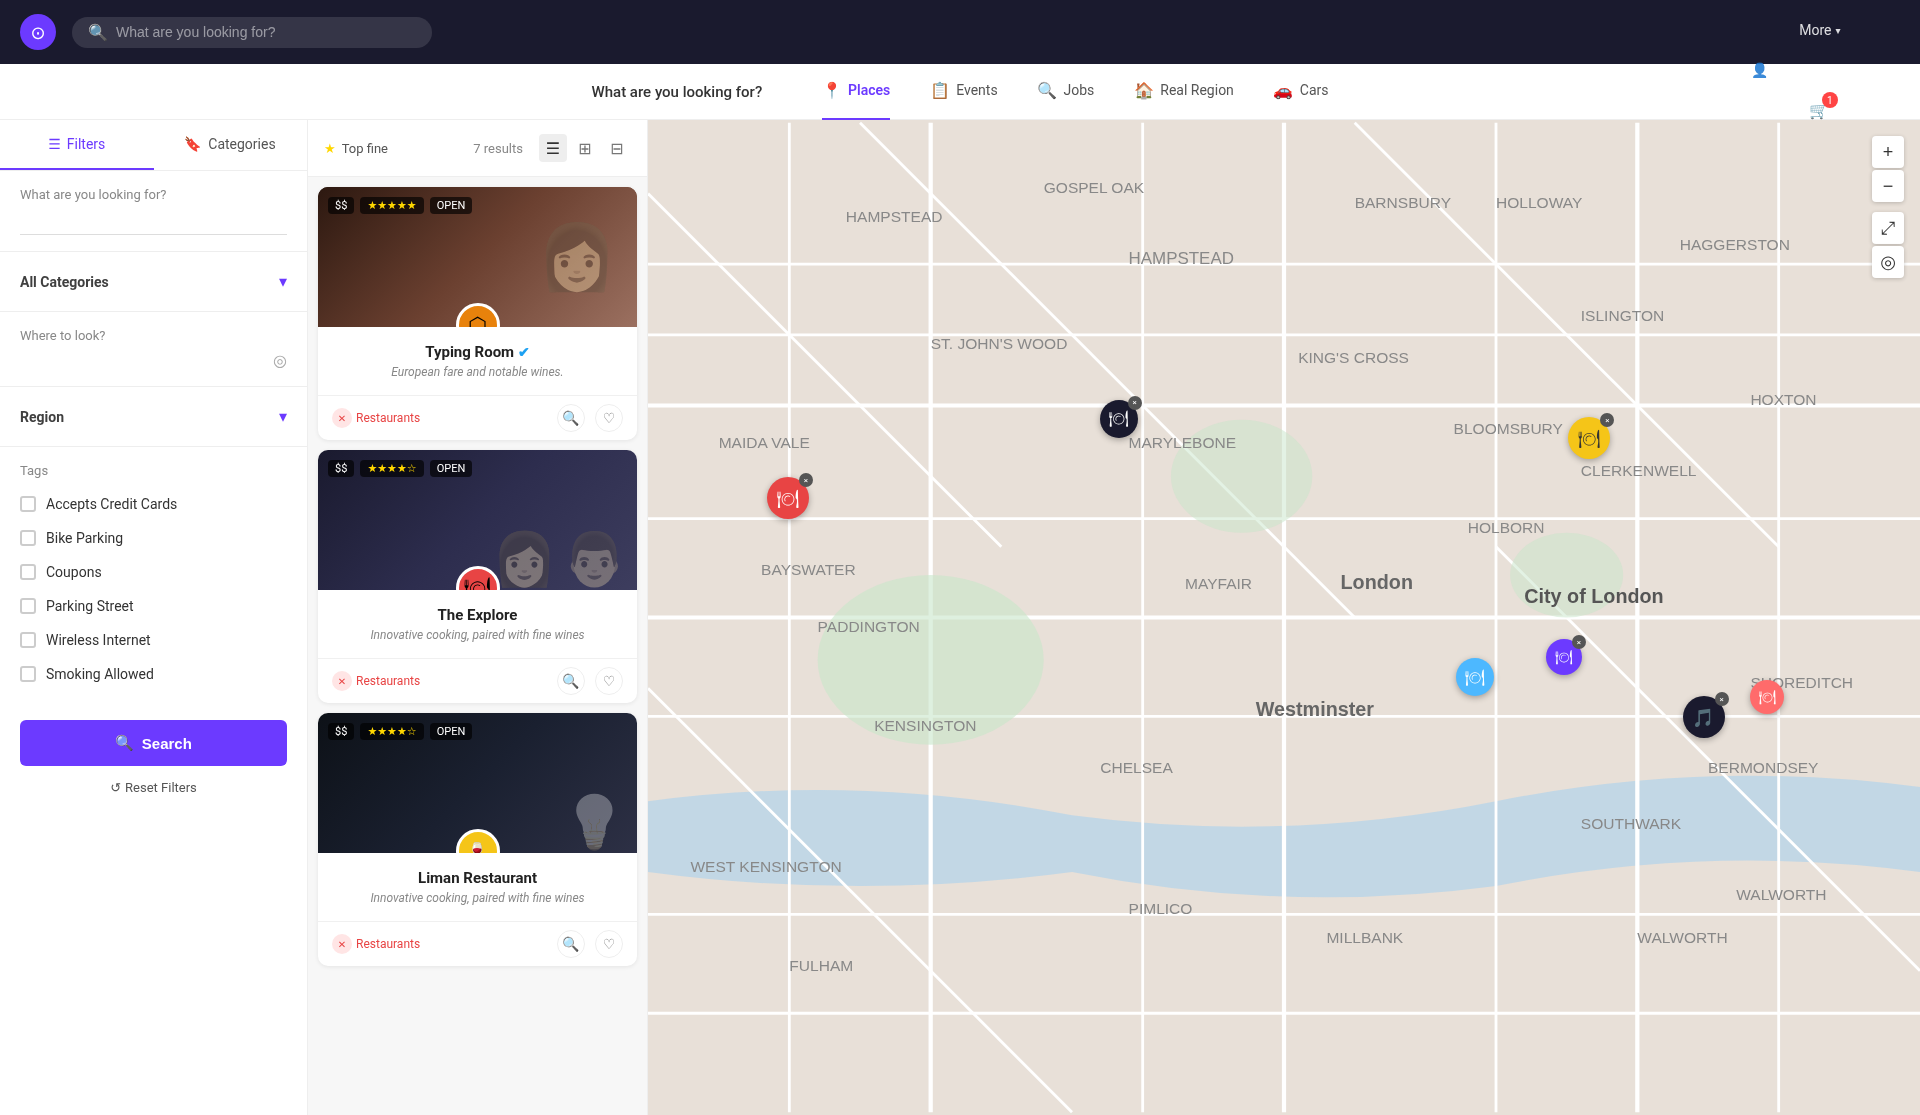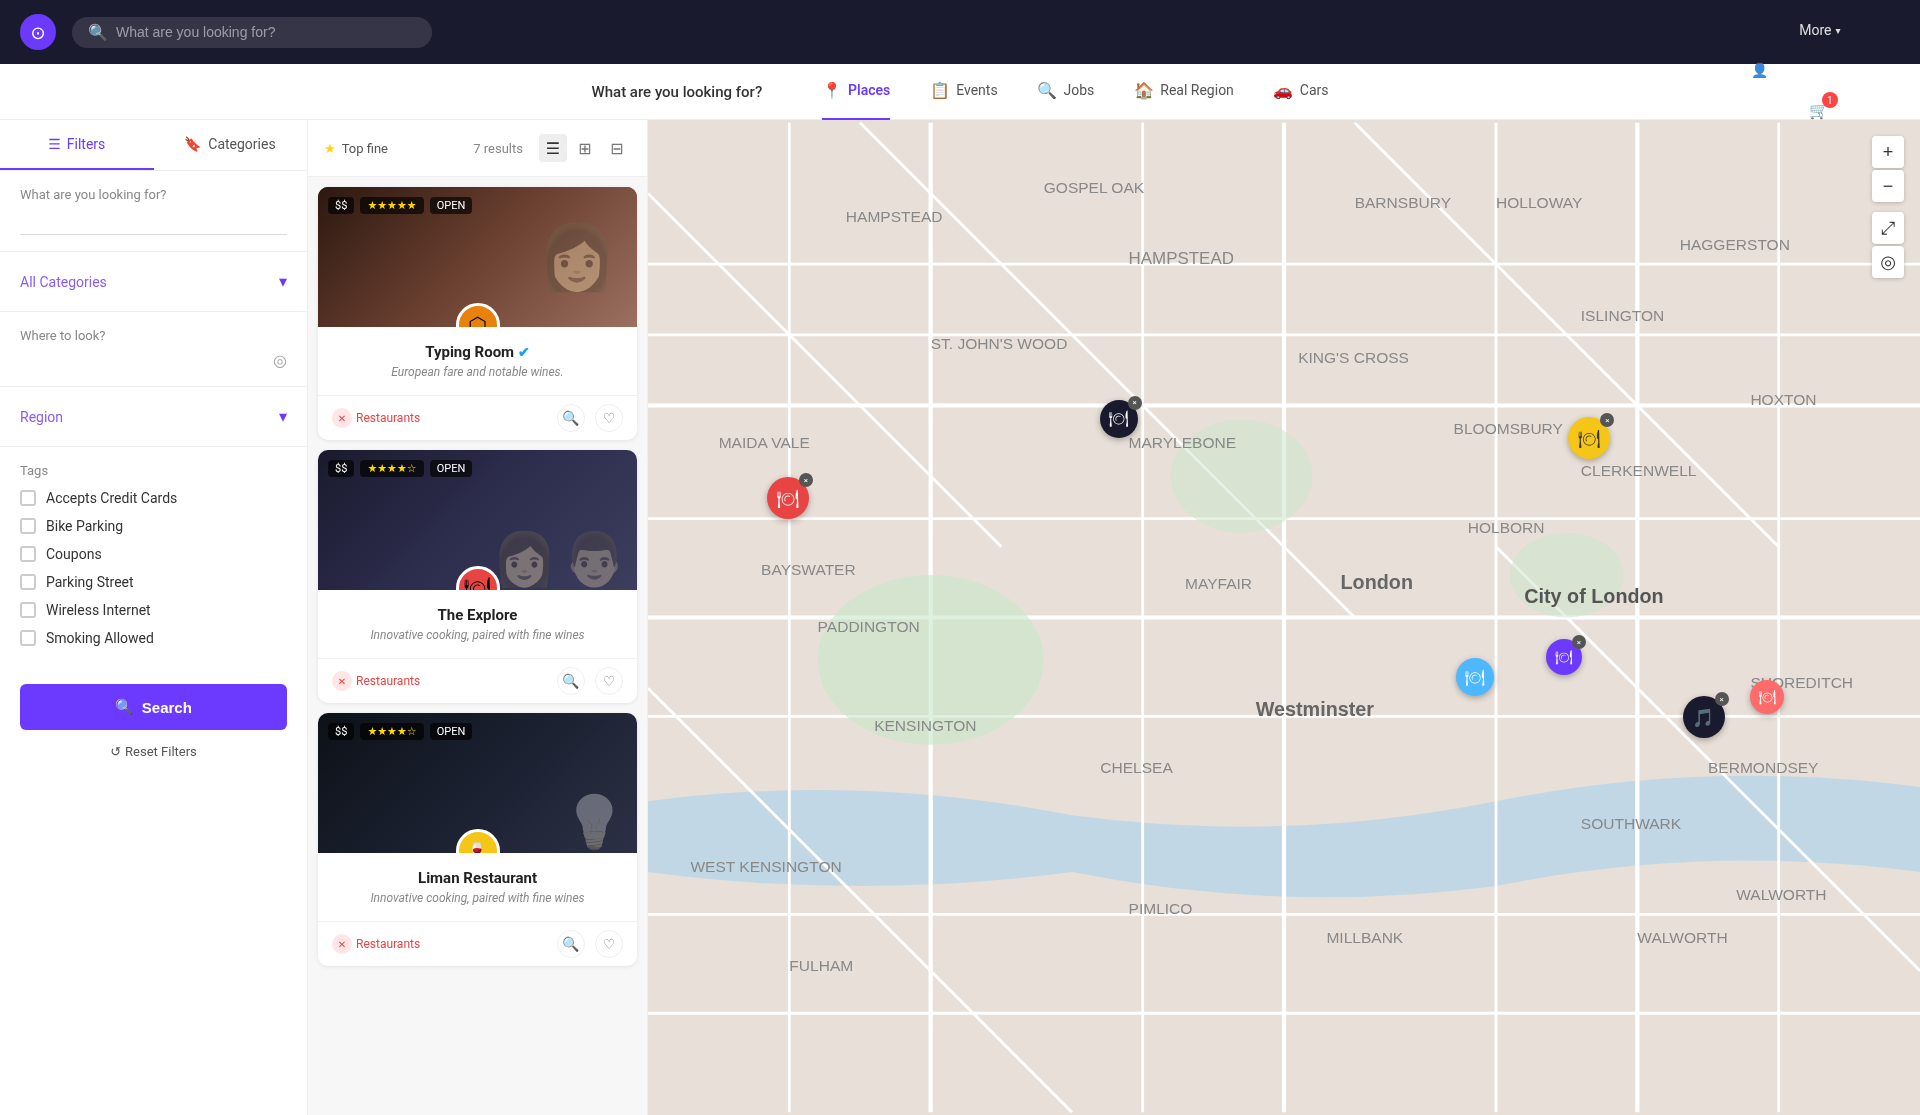--- a/index.html
+++ b/index.html
@@ -138,36 +138,36 @@
     }
     .sidebar-input {
       width: 100%; border: none; outline: none;
       font-size: 14px; color: #333; padding: 4px 0;
       border-bottom: 1px solid #ddd;
     }
     .sidebar-select-row {
       display: flex; align-items: center; justify-content: space-between;
       cursor: pointer; padding: 4px 0;
     }
-    .sidebar-select-label { font-size: 14px; color: #8b5cf6; }
+    .sidebar-select-label { font-size: 14px; color: #404040; font-weight: bold; }
     .sidebar-select-caret { color: #6c3aff; font-size: 16px; }
 
     .sidebar-where-row {
       display: flex; align-items: center; justify-content: space-between;
     }
     .sidebar-where-input {
       flex: 1; border: none; outline: none; font-size: 14px;
     }
     .location-icon { color: #aaa; cursor: pointer; }
 
     .tags-section { padding: 16px 20px; }
     .tags-title { font-size: 13px; color: #888; margin-bottom: 12px; }
     .tag-item {
       display: flex; align-items: center; gap: 10px;
-      margin-bottom: 12px; cursor: pointer;
+      margin-bottom: 12px; cursor: pointer; margin-top: 18px;
     }
     .tag-checkbox {
       width: 16px; height: 16px;
       border: 2px solid #ccc; border-radius: 3px;
       flex-shrink: 0; cursor: pointer;
     }
     .tag-label { font-size: 14px; color: #333; }
 
     .search-btn {
       background: #6c3aff; color: white;

